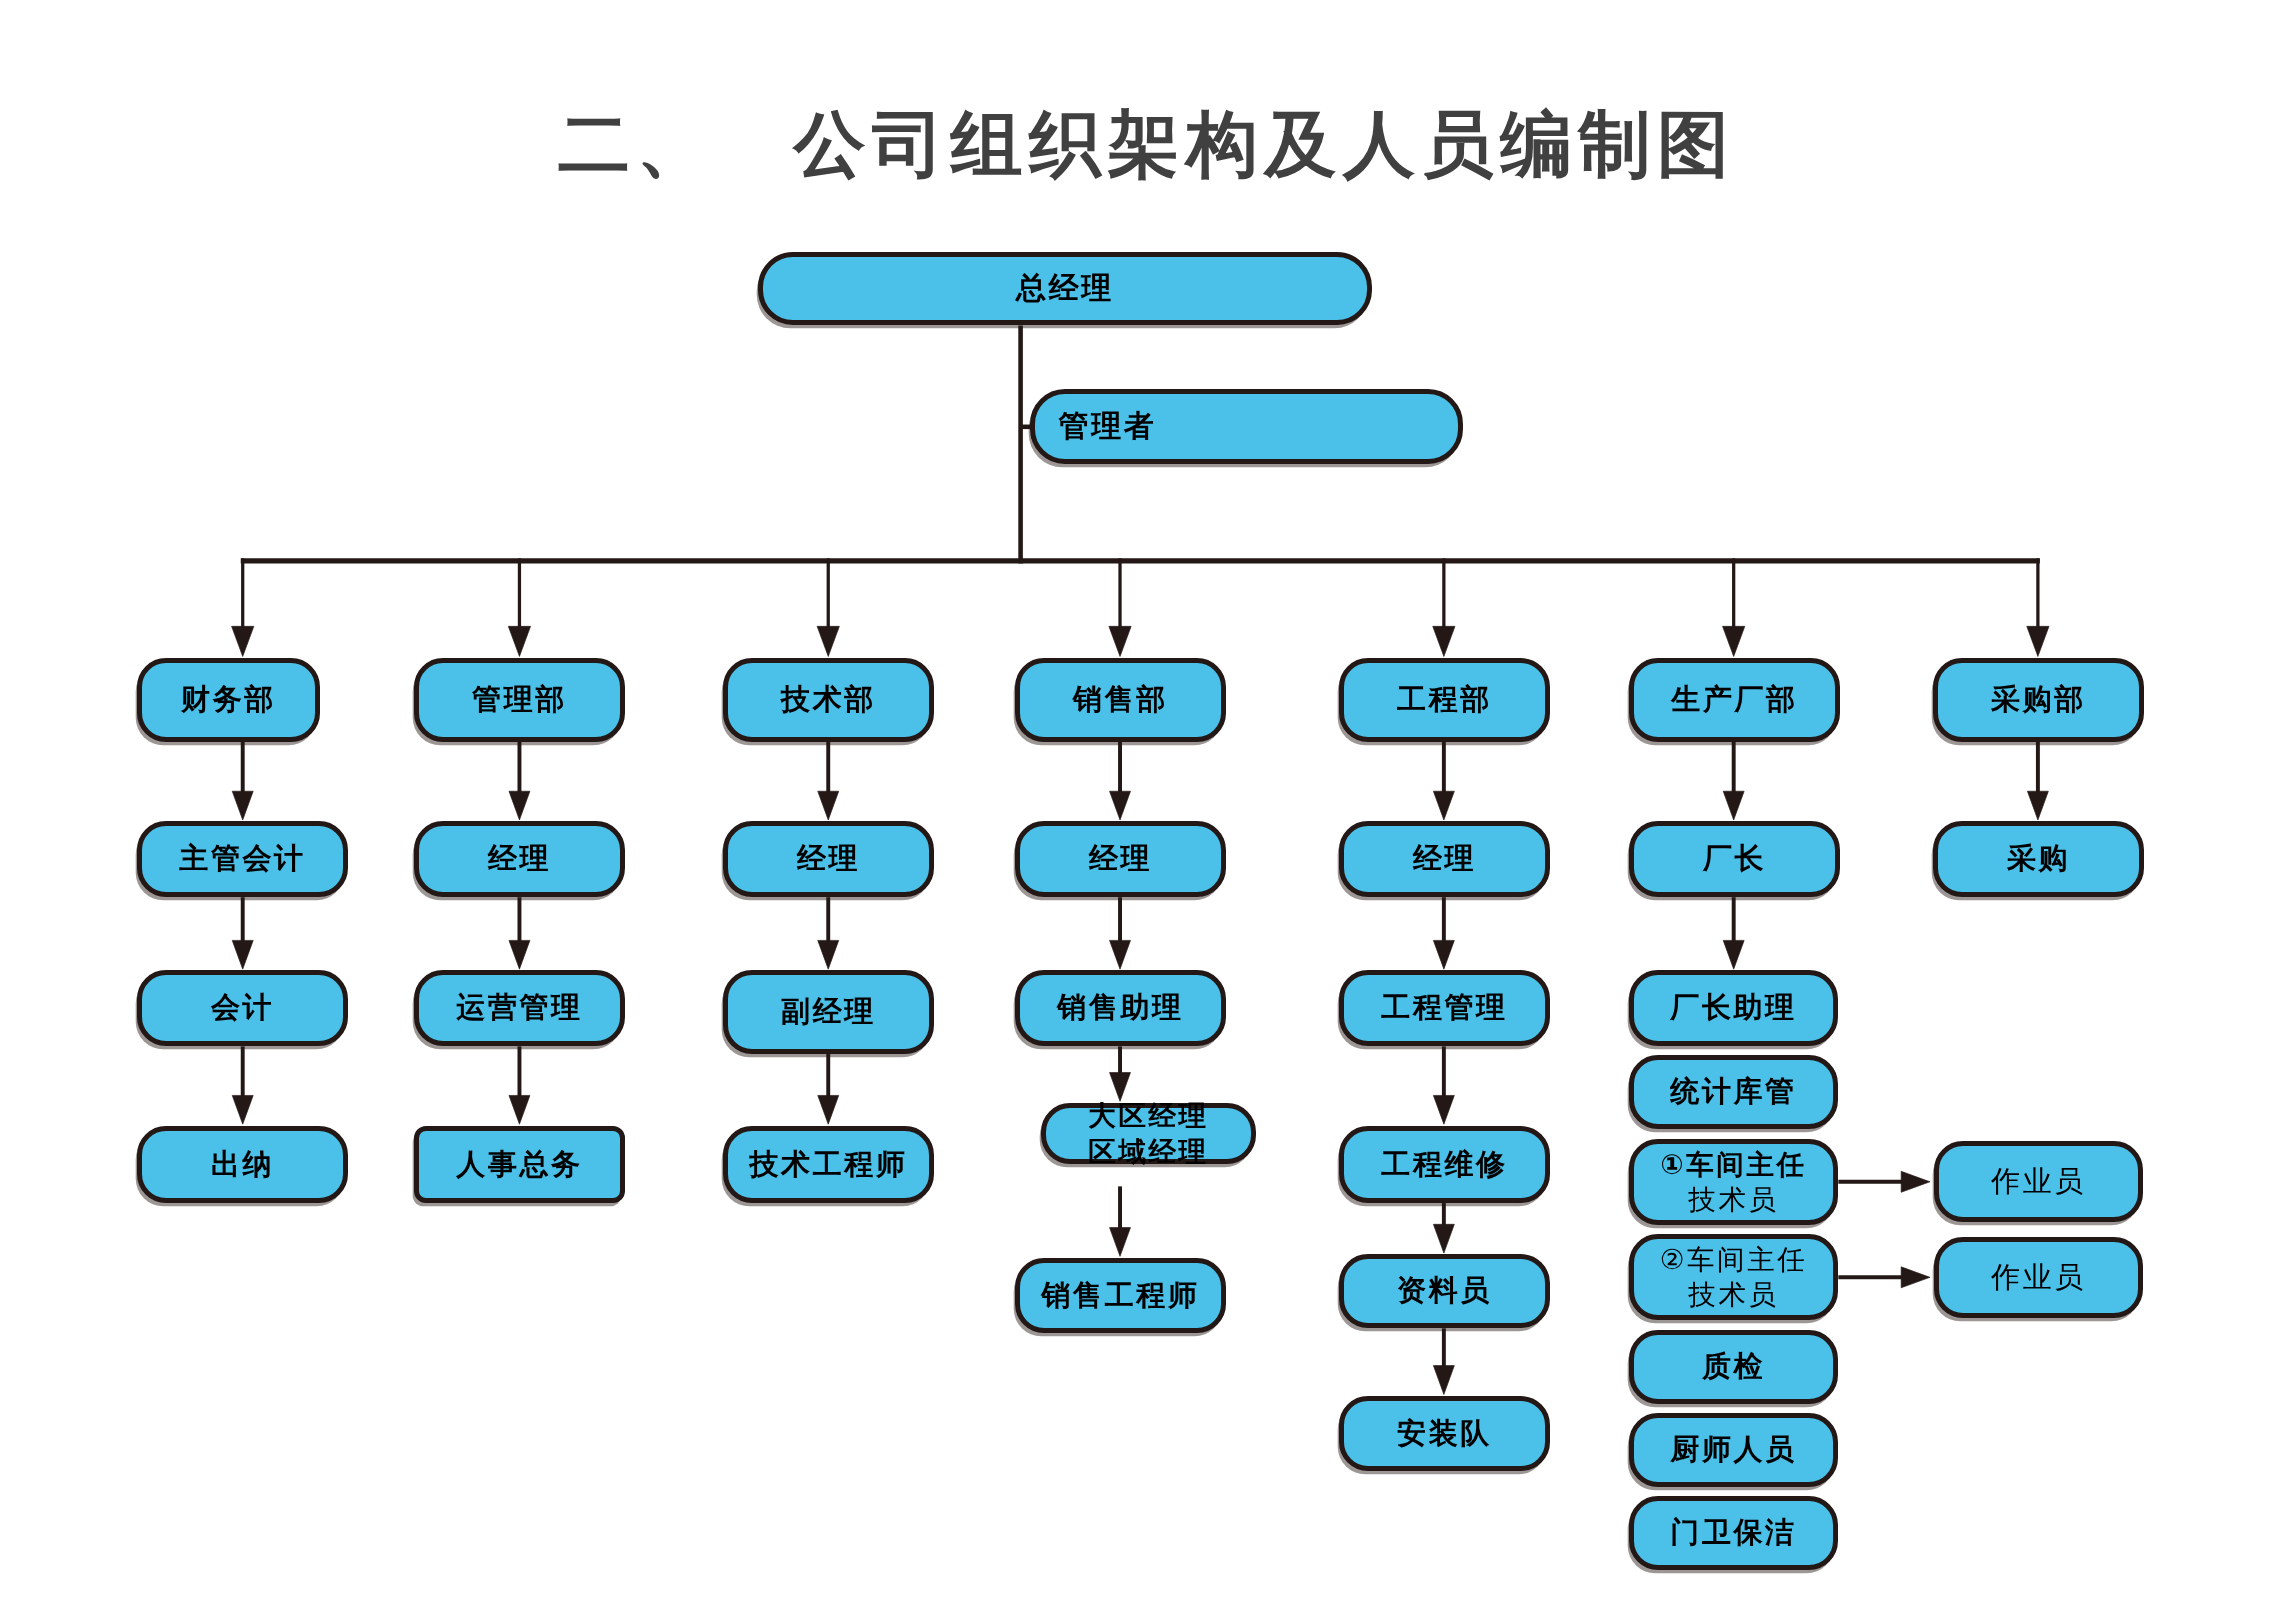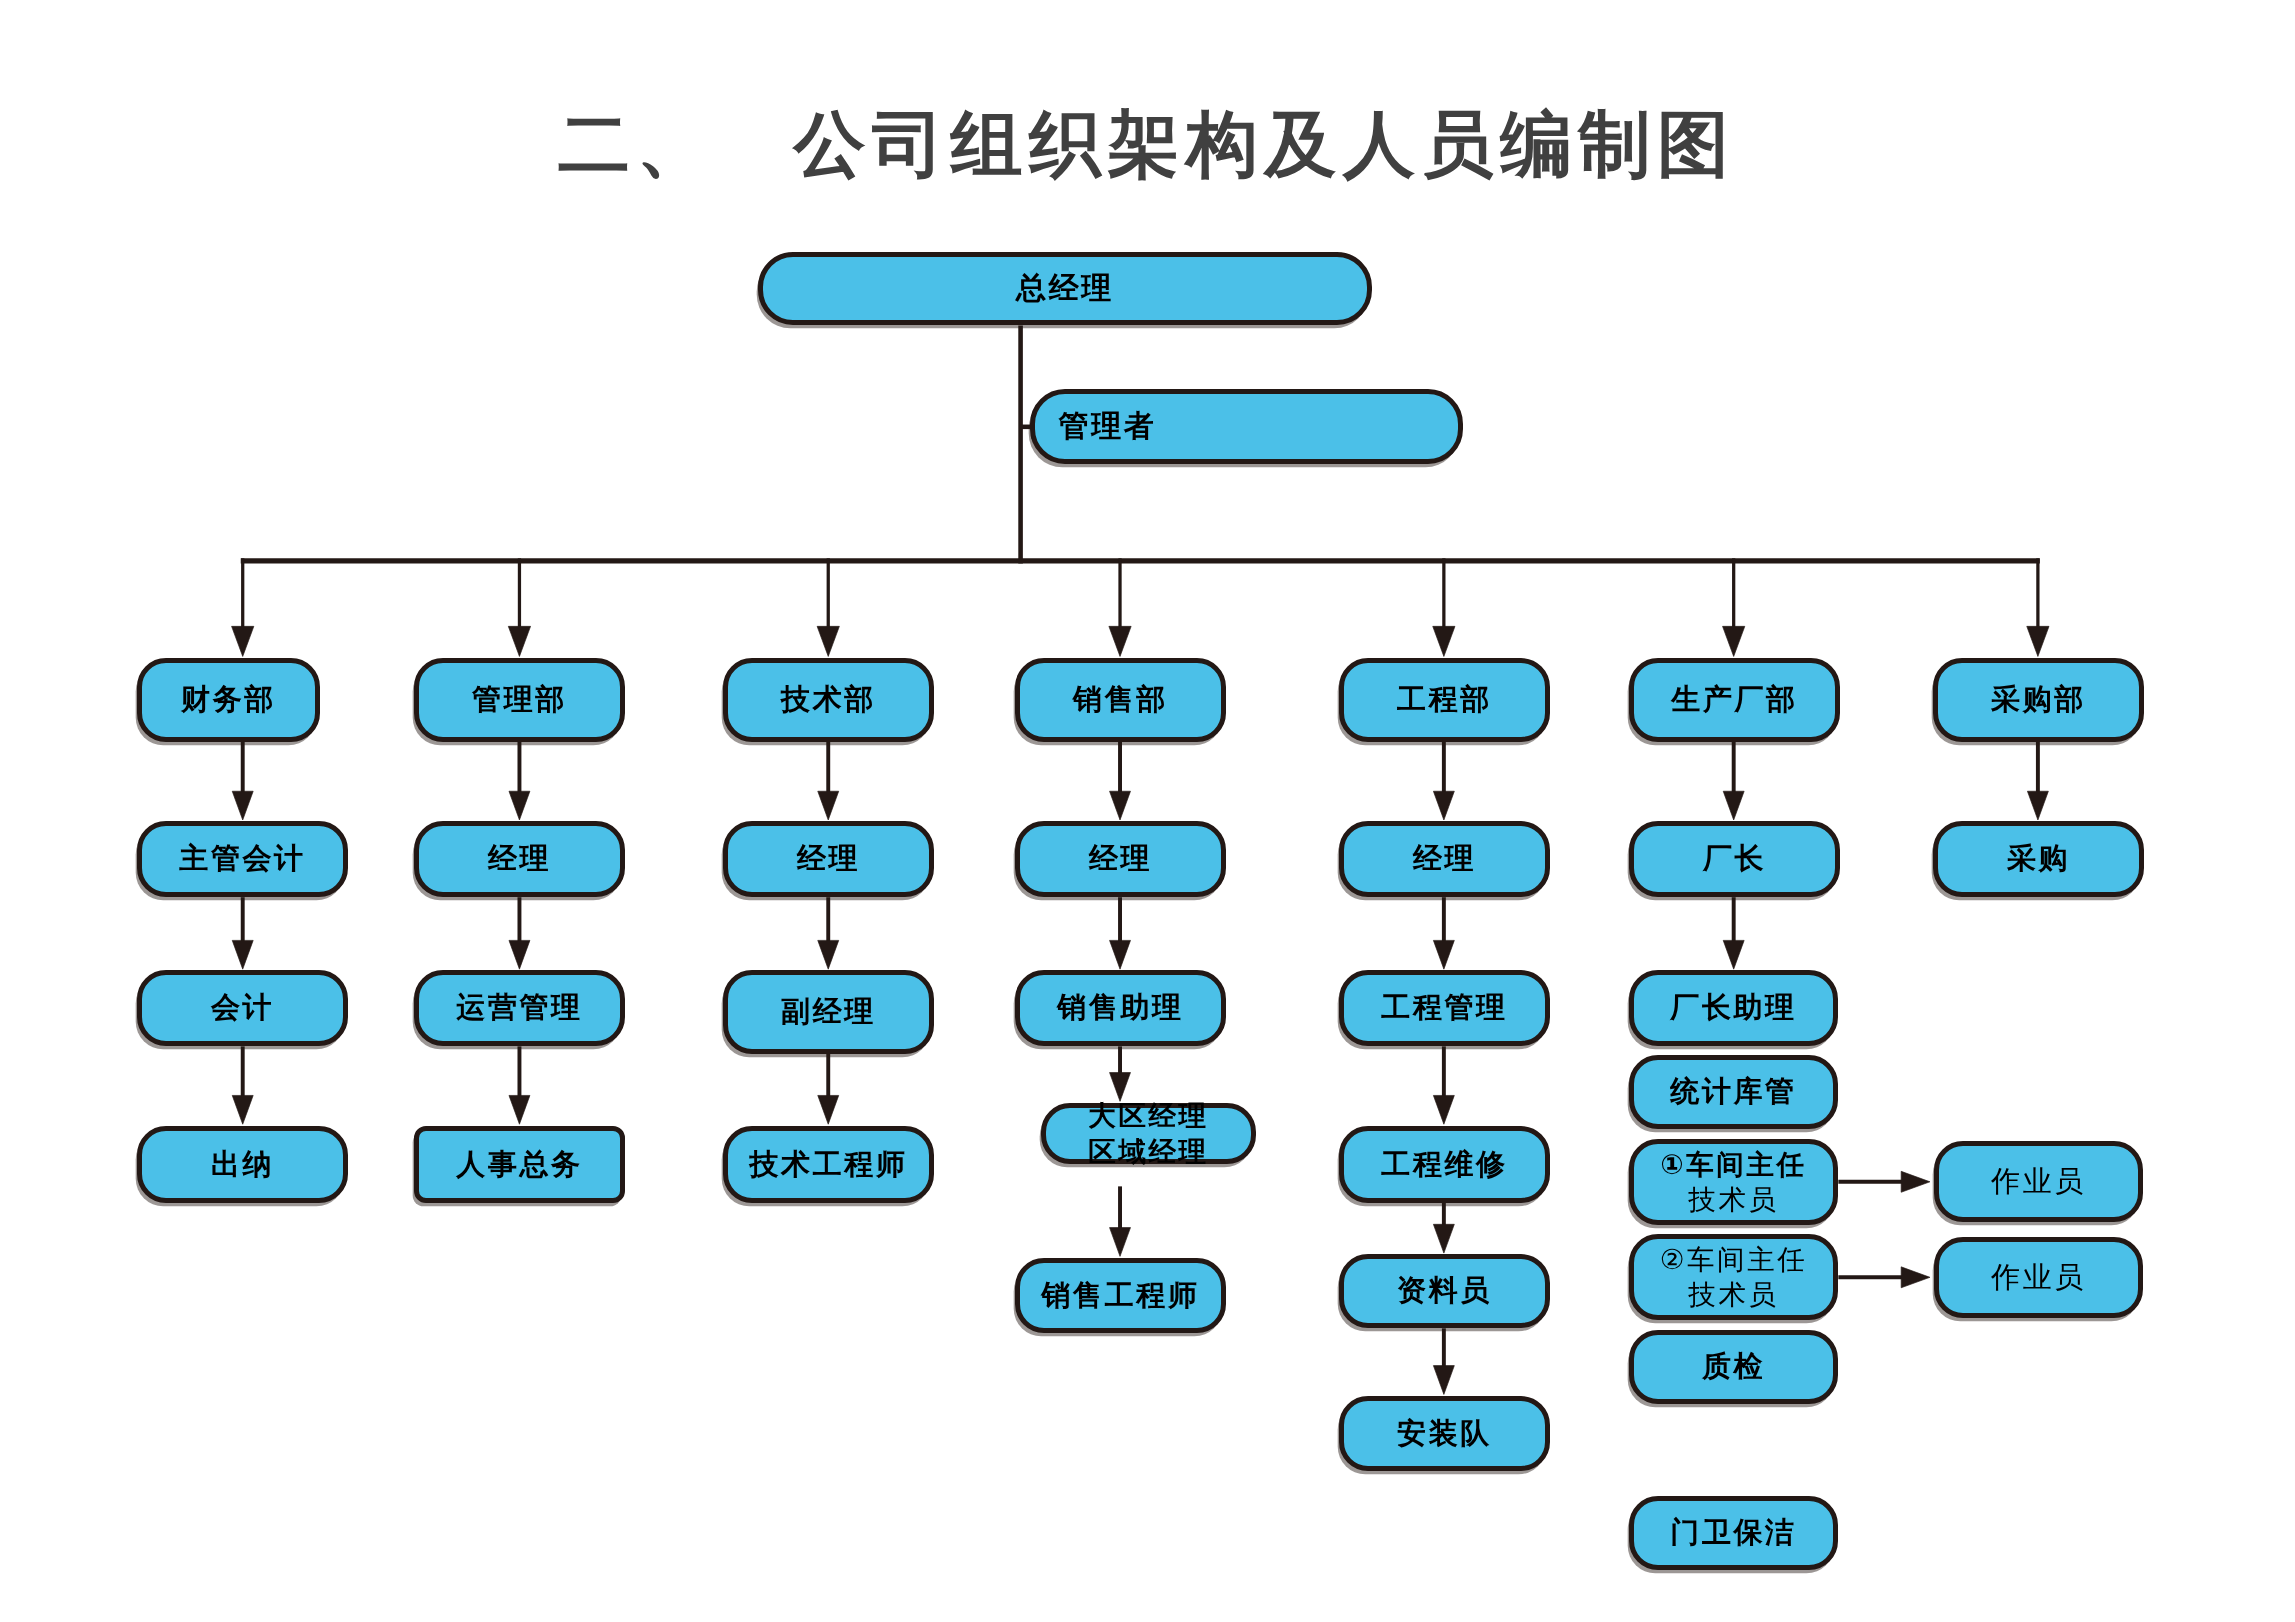--- a/index.html
+++ b/index.html
@@ -188,20 +188,21 @@
   <div class="box" style="left:1629px;top:1055px;width:209px;height:74px;">统计库管</div>
   <div class="box two-line" style="left:1629px;top:1139px;width:209px;height:86px;">
     <span>①车间主任</span>
     <span class="wt4">技术员</span>
   </div>
   <div class="box two-line" style="left:1629px;top:1234px;width:209px;height:86px;">
     <span class="wt4">②车间主任</span>
     <span class="wt4">技术员</span>
   </div>
   <div class="box" style="left:1629px;top:1330px;width:209px;height:74px;">质检</div>
+  <div class="box" style="left:1629px;top:1413px;width:209px;height:74px;">厨师人员</div>
   <div class="box" style="left:1629px;top:1496px;width:209px;height:74px;">门卫保洁</div>
 
   <div class="box wt4" style="left:1934px;top:1141px;width:209px;height:81px;font-weight:400;">作业员</div>
   <div class="box wt4" style="left:1934px;top:1237px;width:209px;height:81px;font-weight:400;">作业员</div>
 
   <div class="box" style="left:1933px;top:658px;width:211px;height:84px;">采购部</div>
   <div class="box" style="left:1933px;top:821px;width:211px;height:76px;">采购</div>
 
 </div>
 

